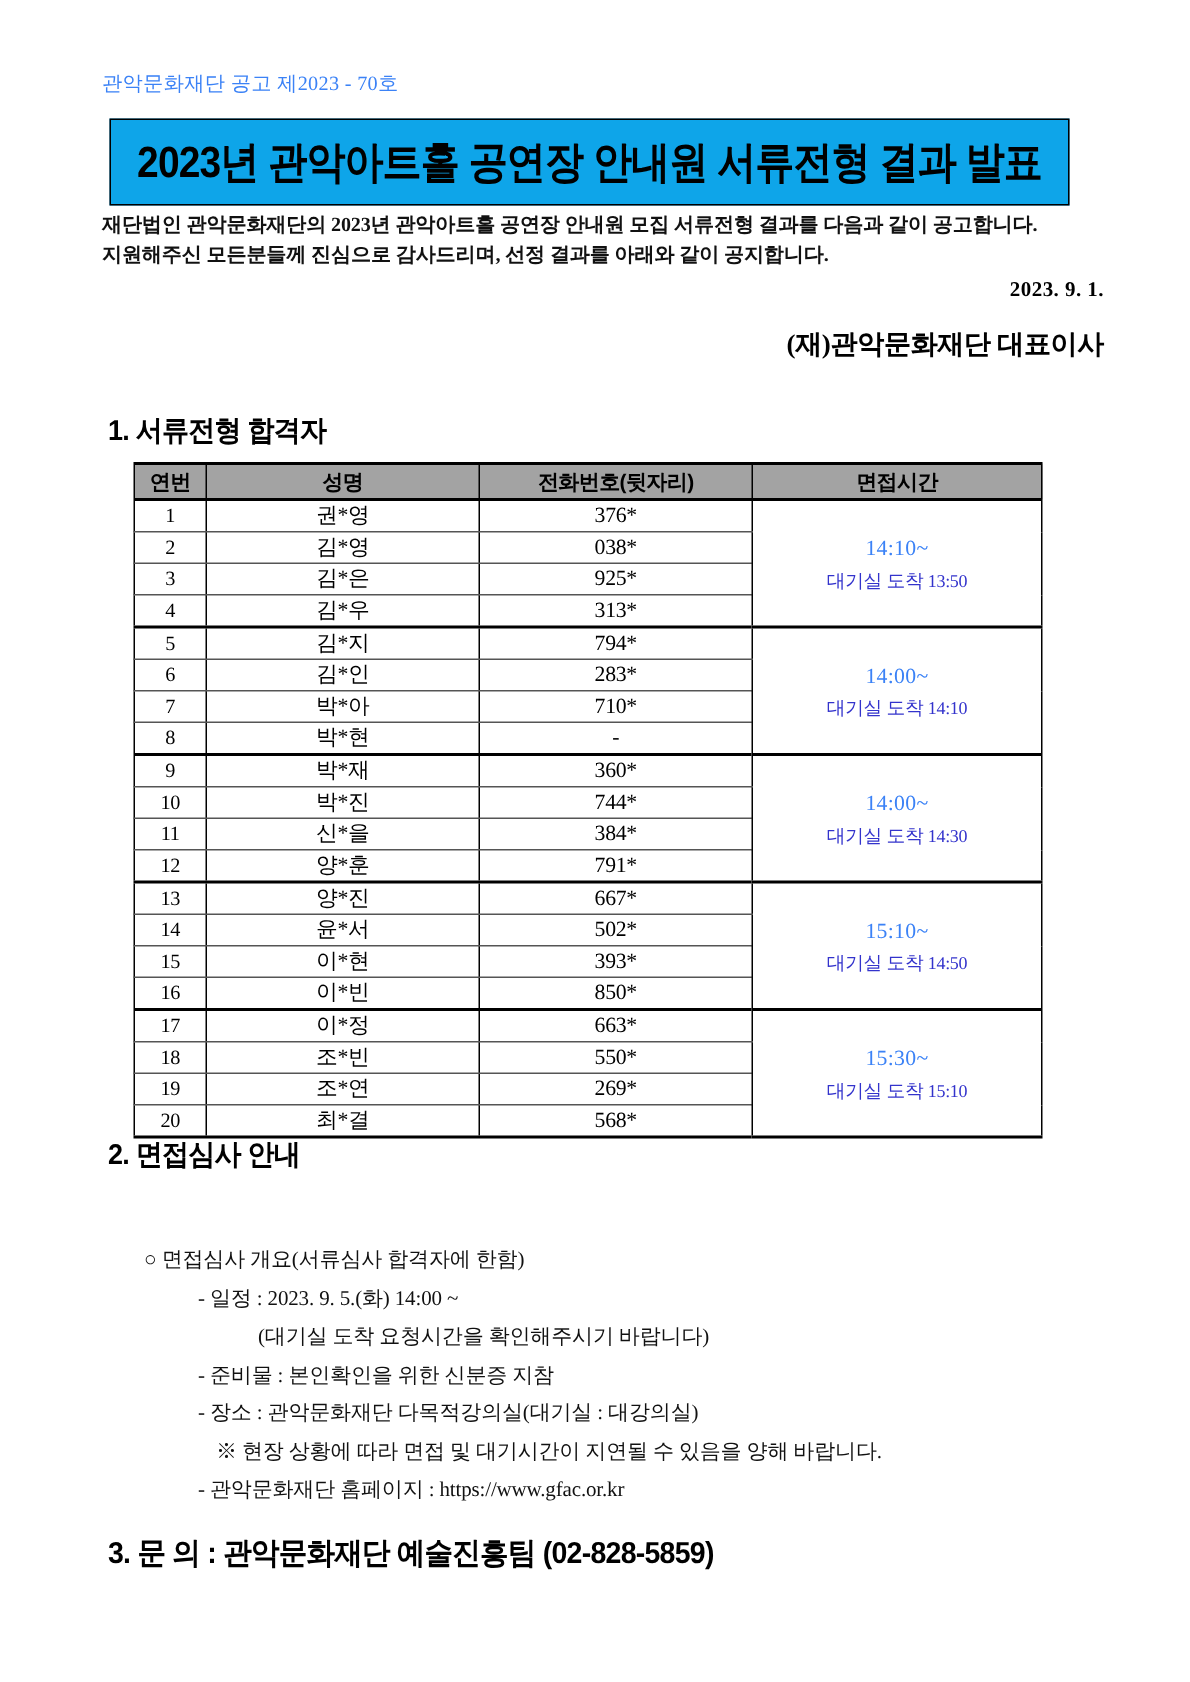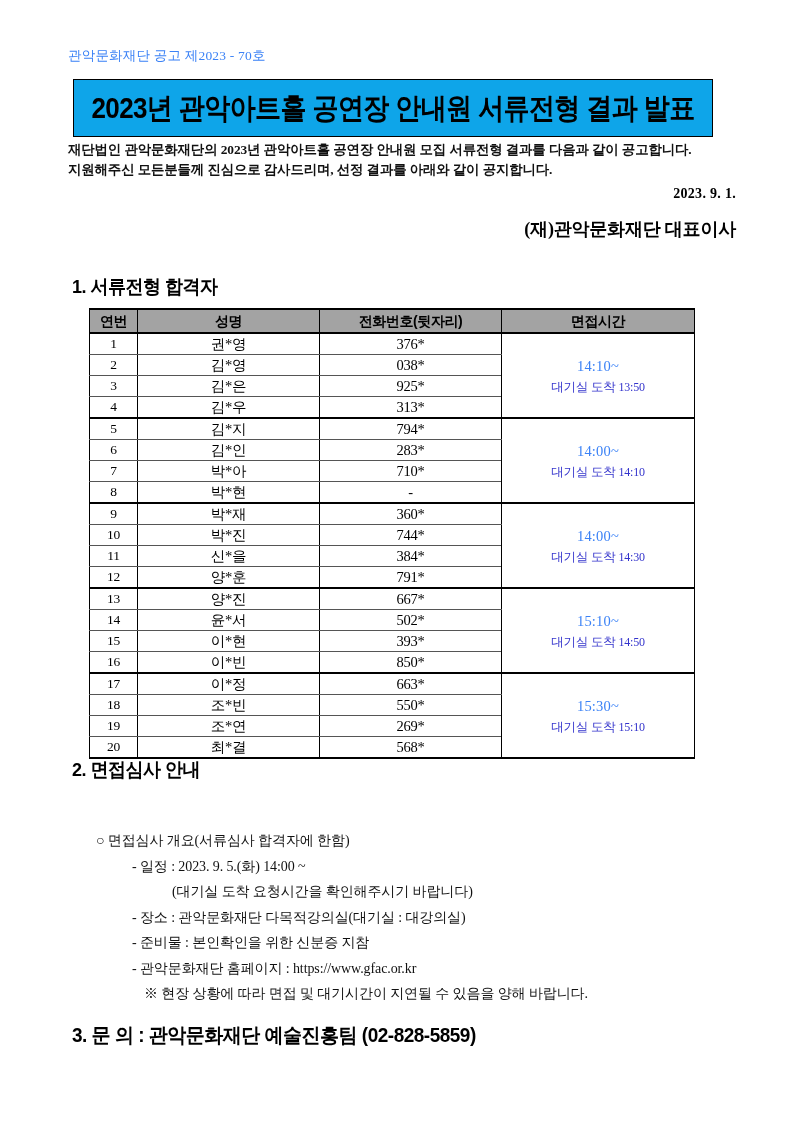--- a/index.html
+++ b/index.html
@@ -363,23 +363,23 @@
         </tbody>
     </table>
   </div>
 
   <div class="sec-head" id="sec2">2. 면접심사 안내</div>
 
   <div class="bullets" id="bullets">
       <div class="b-row b-l0">○ 면접심사 개요(서류심사 합격자에 한함)</div>
       <div class="b-row b-l1">- 일정 : 2023. 9. 5.(화) 14:00 ~</div>
       <div class="b-row b-l2">(대기실 도착 요청시간을 확인해주시기 바랍니다)</div>
+      <div class="b-row b-l1">- 준비물 : 본인확인을 위한 신분증 지참</div>
       <div class="b-row b-l1">- 장소 : 관악문화재단 다목적강의실(대기실 : 대강의실)</div>
-      <div class="b-row b-l1">- 준비물 : 본인확인을 위한 신분증 지참</div>
+      <div class="b-row b-l3">※ 현장 상황에 따라 면접 및 대기시간이 지연될 수 있음을 양해 바랍니다.</div>
       <div class="b-row b-l1">- 관악문화재단 홈페이지 : https://www.gfac.or.kr</div>
-      <div class="b-row b-l3">※ 현장 상황에 따라 면접 및 대기시간이 지연될 수 있음을 양해 바랍니다.</div>
     </div>
 
   <div class="sec-head" id="sec3">
     <span class="contact-text">3. 문 의 : 관악문화재단 예술진흥팀 (02-828-5859)</span>
   </div>
 
 </div>
 
 </body></html>

